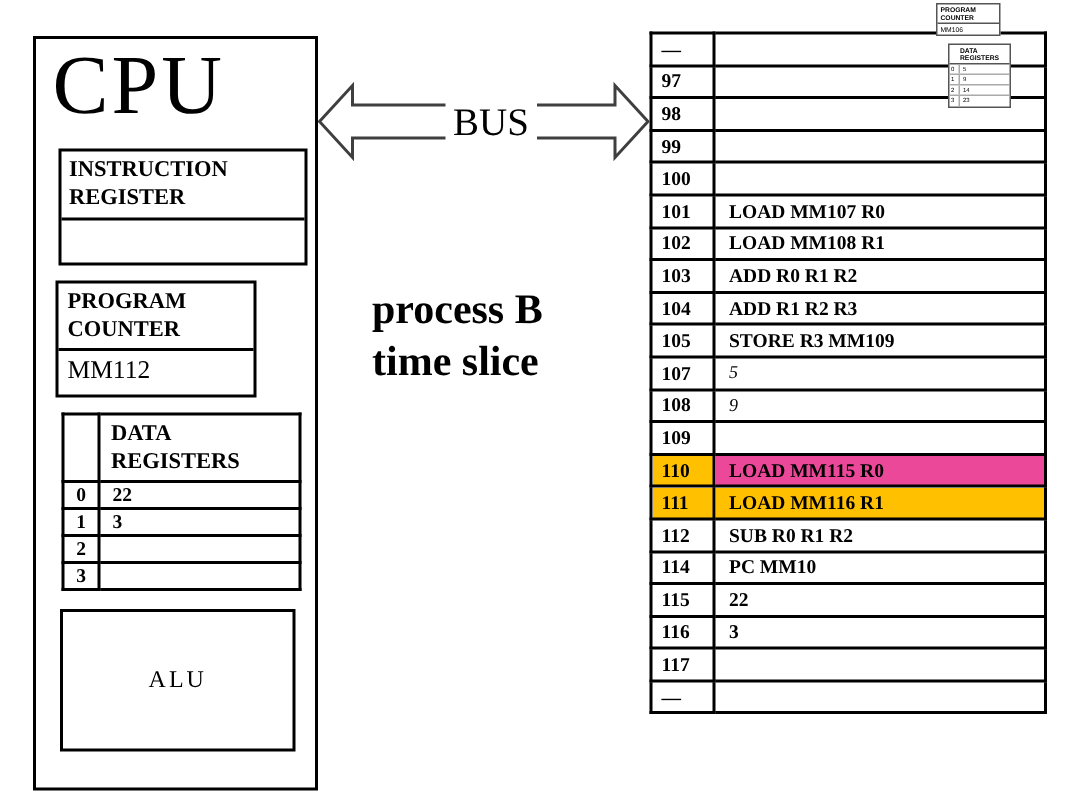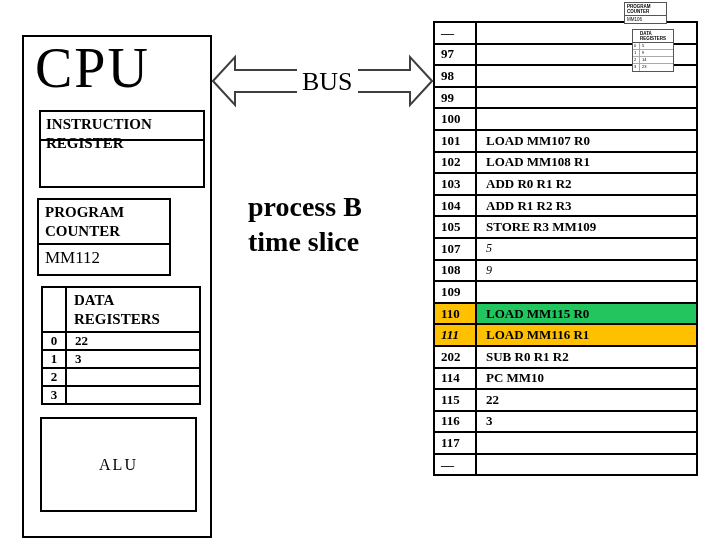--- a/index.html
+++ b/index.html
@@ -7,25 +7,25 @@
   body {
     position: relative;
     background: #ffffff;
     font-family: "Liberation Serif", "DejaVu Serif", serif;
     color: #000;
     overflow: hidden;
   }
   .abs { position: absolute; }
 
   
-  .cpu-box { left: 22px; top: 24px; width: 190px; height: 503px; border: 2px solid #000; background: #fff; margin-top: 11px; }
+  .cpu-box { left: 22px; top: 24px; width: 190px; height: 503px; border: 2px solid #000; background: #fff; }
   .cpu-title { left: 11px; top: 2px; font-size: 56px; line-height: 1.05; letter-spacing: 2px; }
 
   .ir-box { left: 15px; top: 73px; width: 166px; height: 78px; border: 2px solid #000; }
-  .ir-header { height: 29px; border-bottom: 2px solid #000; font-weight: bold; font-size: 15px; line-height: 1.25; padding: 3px 5px; }
+  .ir-header { height: 46px; border-bottom: 2px solid #000; font-weight: bold; font-size: 15px; line-height: 1.25; padding: 3px 5px; }
   .ir-value { height: 26px; font-size: 15px; padding: 2px 5px; }
 
   .pc-box { left: 13px; top: 161px; width: 134px; height: 78px; border: 2px solid #000; }
   .pc-header { height: 45px; border-bottom: 2px solid #000; font-weight: bold; font-size: 15px; line-height: 1.25; padding: 3px 6px; }
   .pc-value { font-size: 17px; padding: 3px 6px; }
 
   .dr-table { left: 17px; top: 249px; border-collapse: collapse; }
   .dr-table td { border: 2px solid #000; font-size: 13px; font-weight: bold; }
   .dr-table .dr-head-idx { width: 24px; height: 45px; }
   .dr-table .dr-head-label { width: 134px; font-size: 15px; line-height: 1.25; padding: 2px 0 2px 7px; }
@@ -171,28 +171,28 @@
       <tr>
         <td class="addr">108</td>
         <td class="val lit-style">9</td>
       </tr>
       <tr>
         <td class="addr">109</td>
         <td class="val"></td>
       </tr>
       <tr>
         <td class="addr" style="background: rgb(255, 192, 0);">110</td>
-        <td class="val" style="background: #22c55e;">LOAD MM115 R0</td>
-      </tr>
-      <tr>
-        <td class="addr" style="background: rgb(255, 192, 0); font-style: italic;">111</td>
+        <td class="val" style="background: #ec4899;">LOAD MM115 R0</td>
+      </tr>
+      <tr>
+        <td class="addr" style="background: rgb(255, 192, 0);">111</td>
         <td class="val" style="background: rgb(255, 192, 0); margin-top: 48px;">LOAD MM116 R1</td>
       </tr>
       <tr>
-        <td class="addr">202</td>
+        <td class="addr">112</td>
         <td class="val">SUB R0 R1 R2</td>
       </tr>
       <tr>
         <td class="addr">114</td>
         <td class="val">PC MM10</td>
       </tr>
       <tr>
         <td class="addr">115</td>
         <td class="val">22</td>
       </tr>

